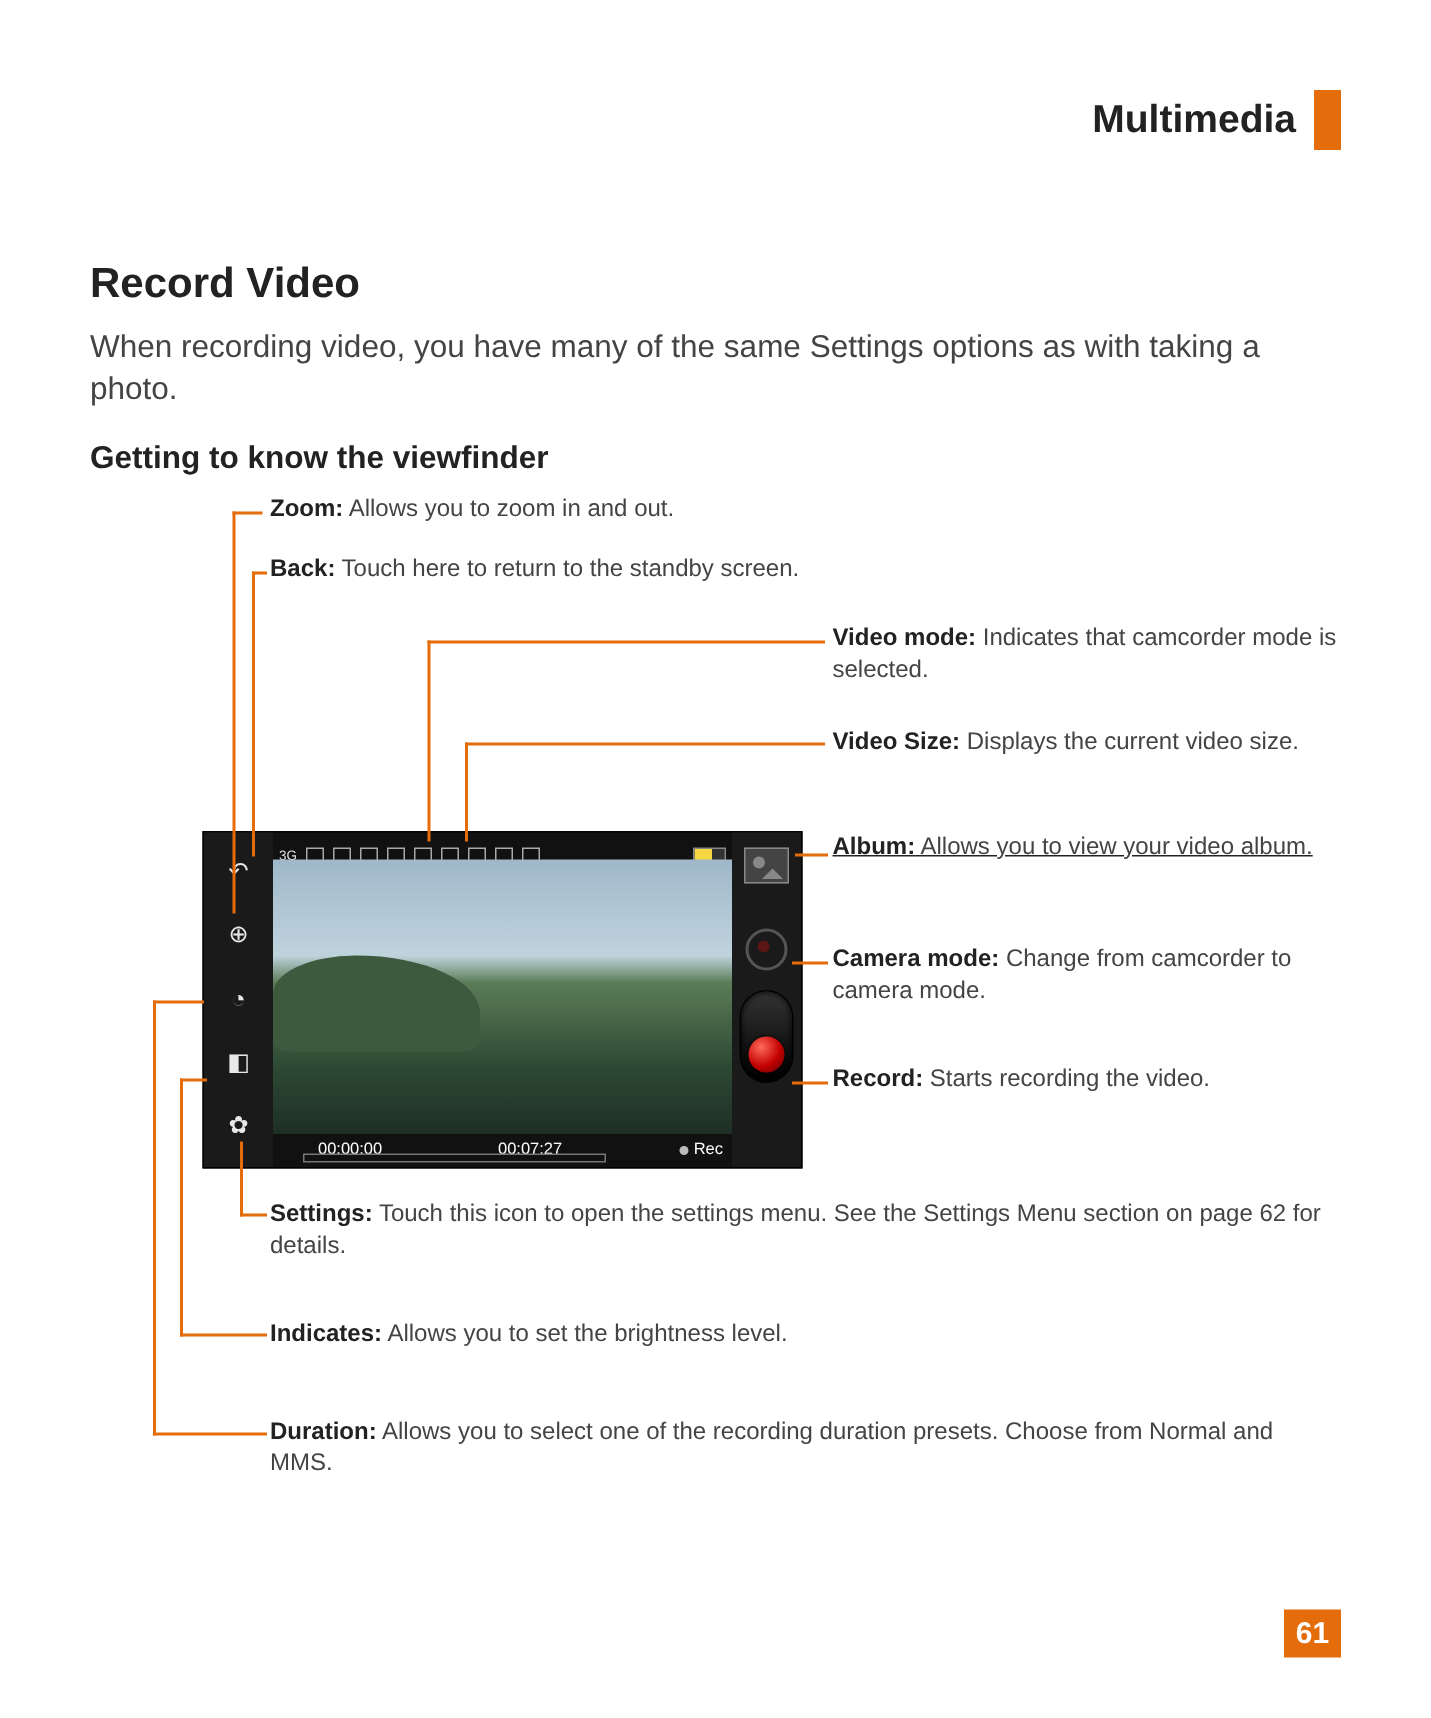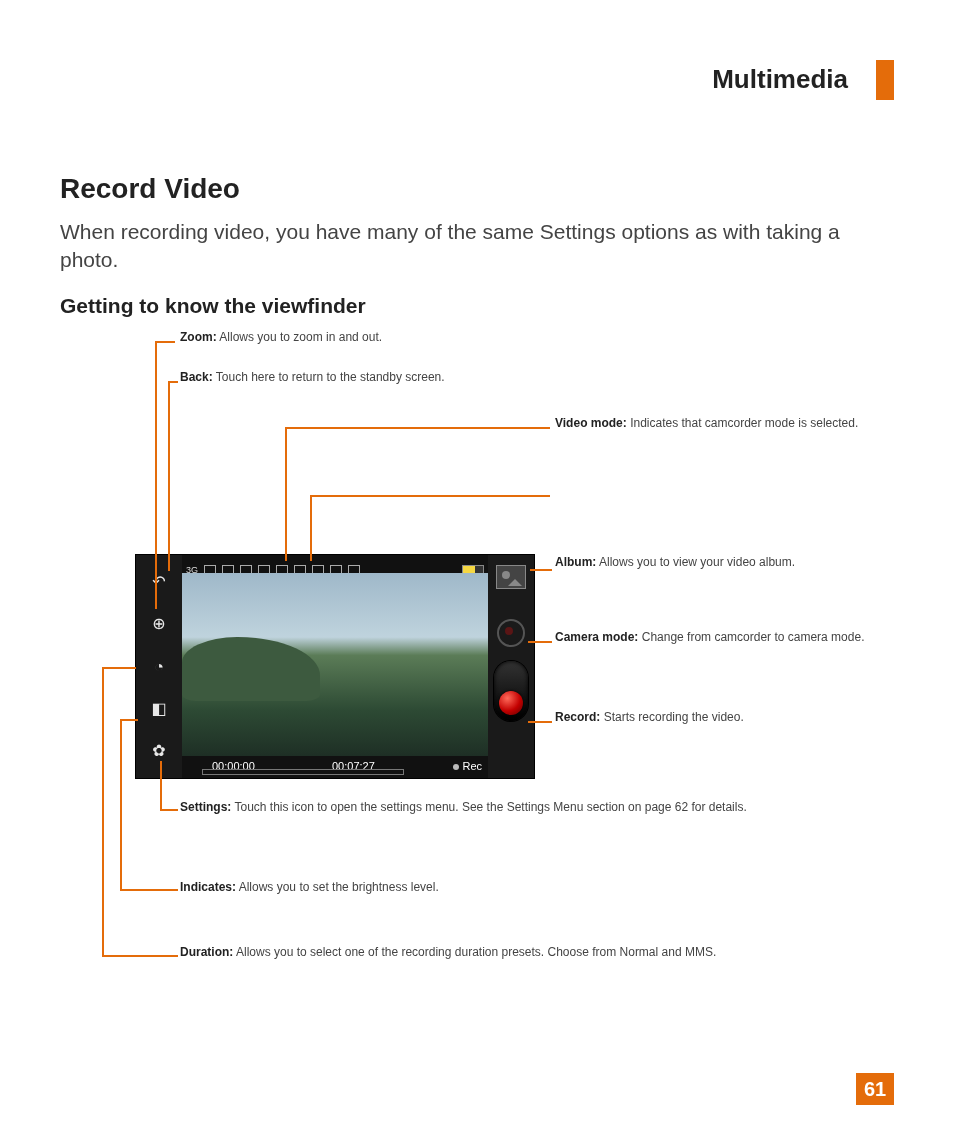--- a/index.html
+++ b/index.html
@@ -13,27 +13,27 @@
     width:954px;
     height:1145px;
     position:relative;
     font-family:"Helvetica Neue",Helvetica,Arial,sans-serif;
     color:var(--text);
     font-size:20px;
     line-height:1.35;
     font-stretch:condensed;
   }
   .page{padding:60px 60px 0 60px;box-sizing:border-box;width:100%;height:100%;position:relative;}
-  .hdr{display:flex;justify-content:flex-end;align-items:center;gap:28px;margin-bottom:70px;}
+  .hdr{display:flex;justify-content:flex-end;align-items:center;gap:12px;margin-bottom:70px;}
   .hdr-title{font-weight:700;font-size:26px;}
   .hdr-bar{width:18px;height:40px;background:var(--orange);}
   h2{font-size:28px;font-weight:700;margin:0 0 10px 0;}
   .intro{font-size:21px;color:#333;margin-bottom:18px;}
   .sub{font-weight:700;font-size:21px;margin-bottom:8px;}
-  .callout{font-size:12px;}
+  .callout{font-size:16px;}
   .callout b{font-weight:700;}
   .light{color:#444;}
 
   
   .anno{position:relative;height:720px;}
   .vf{
     position:absolute;left:75px;top:225px;width:400px;height:225px;
     background:#111;border:1px solid #000;box-sizing:border-box;
   }
   .vf-left{position:absolute;left:0;top:0;width:46px;height:100%;background:#1a1a1a;display:flex;flex-direction:column;justify-content:space-around;align-items:center;padding:6px 0;box-sizing:border-box;}
@@ -83,21 +83,24 @@
     <div class="callout" style="position:absolute;left:120px;top:0;">
       <b>Zoom:</b><span class="light"> Allows you to zoom in and out.</span>
     </div>
     <div class="callout" style="position:absolute;left:120px;top:40px;">
       <b>Back:</b><span class="light"> Touch here to return to the standby screen.</span>
     </div>
 
     <div class="callout" style="position:absolute;left:495px;right:0;top:86px;">
       <b>Video mode:</b><span class="light"> Indicates that camcorder mode is selected.</span>
     </div>
-    <div class="callout" style="position:absolute;left:495px;right:0;top:225px;">
+    <div class="callout" style="position:absolute;left:495px;right:0;top:155px;">
+      <b>Video Size:</b><span class="light"> Displays the current video size.</span>
+    </div>
+    <div class="callout" style="position:absolute;left:495px;right:0;top:225px;text-decoration:underline;">
       <b>Album:</b><span class="light"> Allows you to view your video album.</span>
     </div>
     <div class="callout" style="position:absolute;left:495px;right:0;top:380px;">
       <b>Record:</b><span class="light"> Starts recording the video.</span>
     </div>
     <div class="callout" style="position:absolute;left:495px;right:0;top:300px;">
       <b>Camera mode:</b><span class="light"> Change from camcorder to camera mode.</span>
     </div>
 
     <div class="callout" style="position:absolute;left:120px;right:0;top:470px;">

